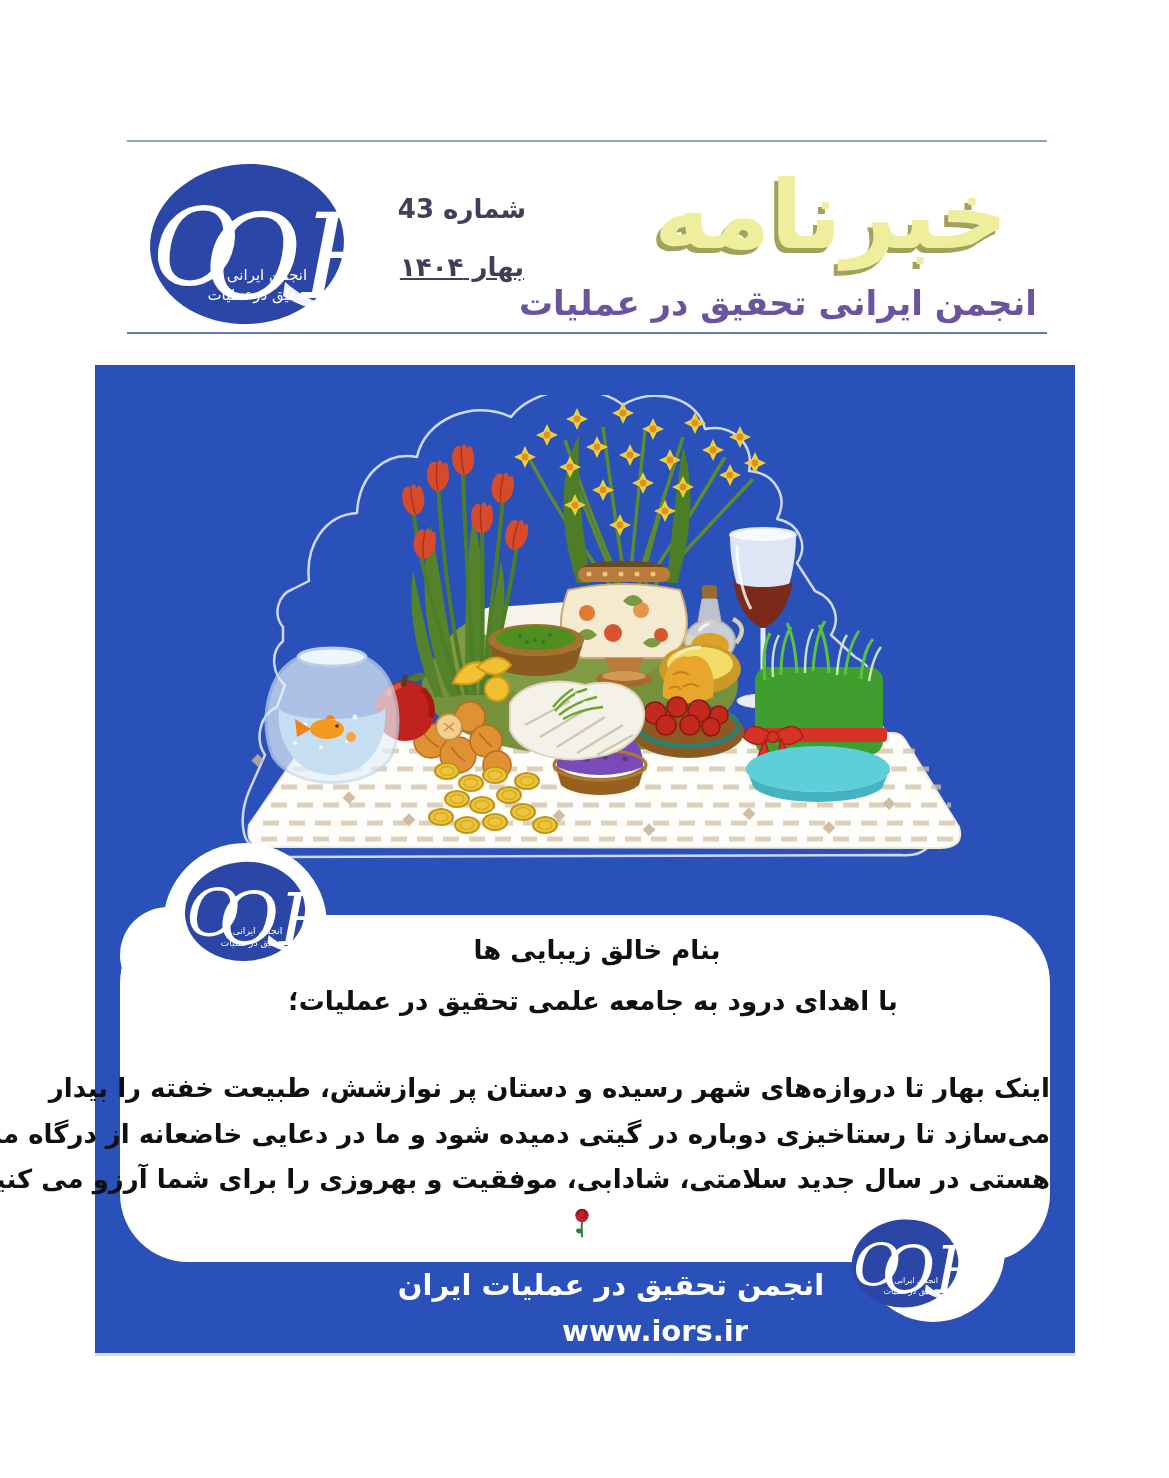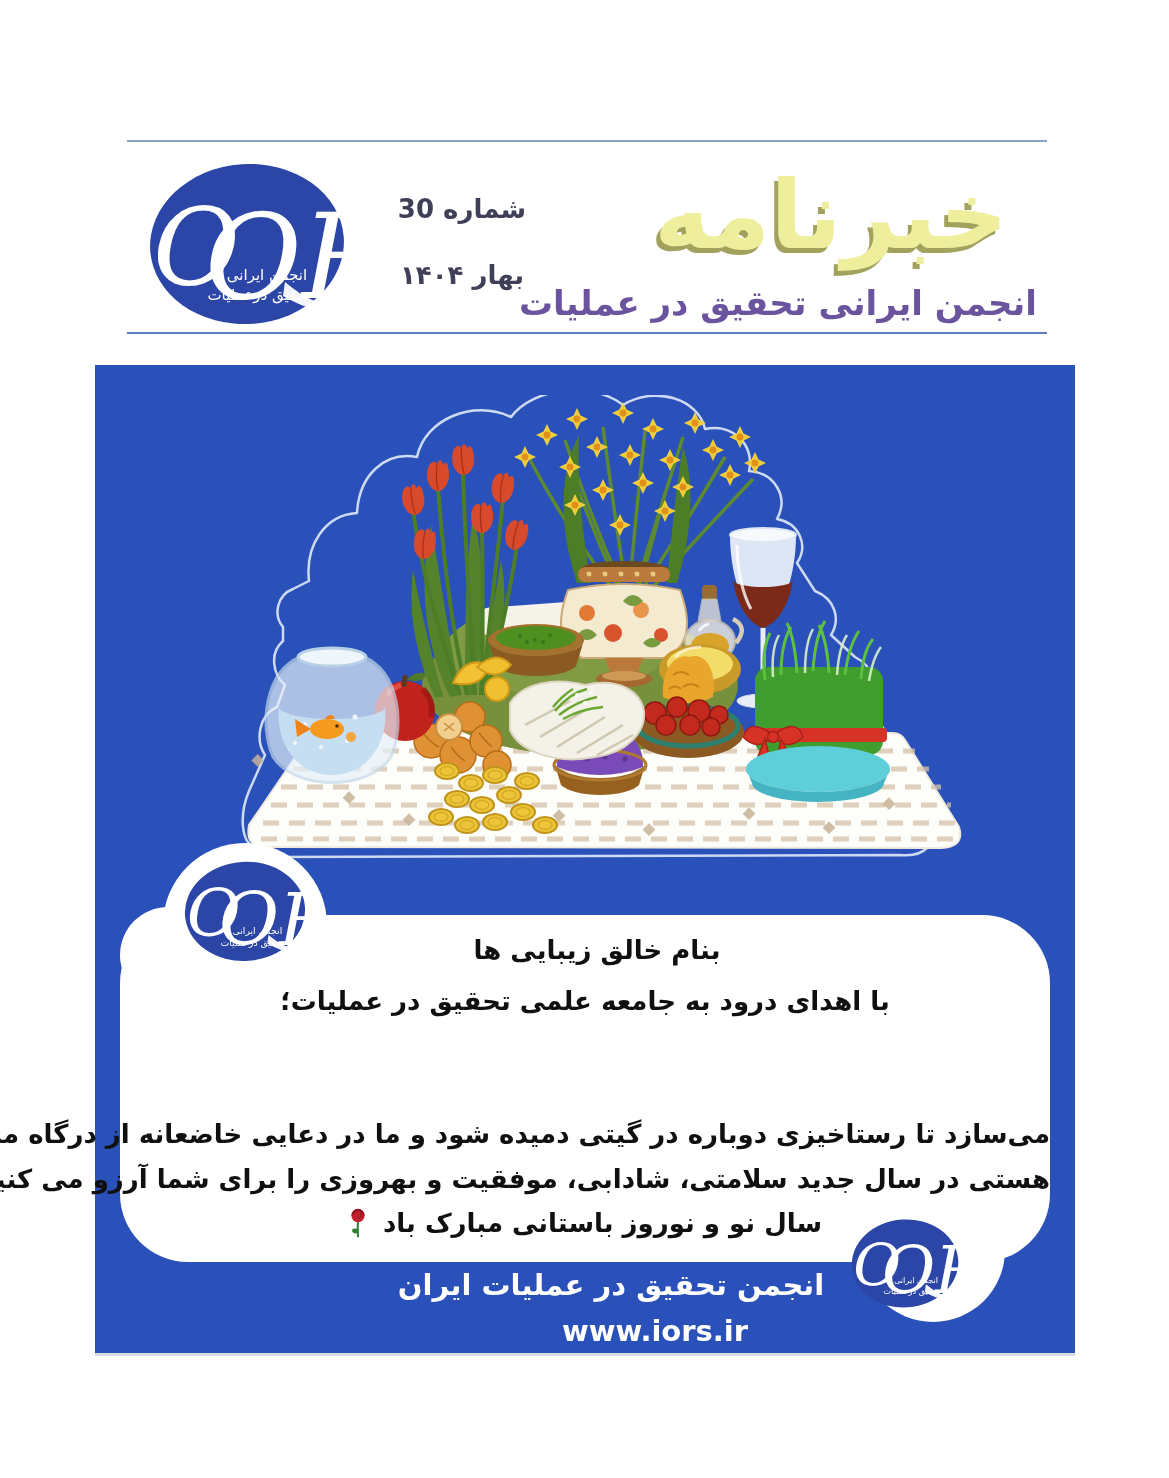--- a/index.html
+++ b/index.html
@@ -6,40 +6,40 @@
   #page{position:relative;width:1169px;height:1478px;background:#ffffff;overflow:hidden;
         font-family:"DejaVu Sans",sans-serif;}
   .abs{position:absolute;}
   
   .rule{position:absolute;left:127px;width:920px;height:2px;background:#6f89bd;}
   #rule-top{top:140px;background:#8aa3c9;}
   #rule-bottom{top:332px;background:#5e7cba;}
   .hdr-small{position:absolute;left:352px;width:220px;text-align:center;
              color:#3f4058;font-size:26px;font-weight:600;direction:rtl;}
   #issue{top:194px;}
-  #season{top:260px;}
+  #season{top:252px;text-decoration:underline;}
   #nl-title{position:absolute;right:128px;top:161px;width:420px;text-align:center;
             direction:rtl;font-size:95px;font-weight:bold;line-height:1.15;
             color:#efee9d;text-shadow:-4px 5px 0 #a2a25e;}
   #nl-subtitle{position:absolute;right:132px;top:283px;direction:rtl;
                font-size:34px;font-weight:bold;color:#6b549e;letter-spacing:1px;}
   
   #panel{position:absolute;left:95px;top:365px;width:980px;height:988px;
          background:#2a50ba;border-bottom:3px solid #d9dde3;}
   
   #bubble{position:absolute;left:25px;top:550px;width:930px;height:347px;
           background:#ffffff;border-radius:68px;}
   .bump{position:absolute;background:#ffffff;border-radius:50%;}
   #bump-tl{left:68px;top:478px;width:164px;height:164px;}
   #bump-tl2{left:25px;top:542px;width:96px;height:96px;}
   #bump-br{left:766px;top:813px;width:144px;height:144px;}
   .bubble-text{position:absolute;left:25px;width:930px;text-align:center;direction:rtl;
                color:#101010;font-weight:bold;font-size:26px;white-space:nowrap;}
   #bh1{top:570px;padding-left:12px;}
-  #bh2{top:621px;}
+  #bh2{top:621px;padding-left:8px;}
   #bp1{top:708px;}
   #bp2{top:754px;}
   #bp3{top:799px;}
   #bclose{top:843px;}
   #bclose .rose{display:inline-block;vertical-align:-6px;margin-right:6px;}
   .panel-footer{position:absolute;left:0;width:1032px;text-align:center;color:#ffffff;
                 font-weight:bold;direction:rtl;}
   #p-org{top:903px;font-size:29px;letter-spacing:.5px;}
   #p-site{top:949px;font-size:29px;direction:ltr;font-weight:bold;padding-left:44px;}
   .logo-slot{position:absolute;}
@@ -59,21 +59,21 @@
     <svg viewBox="0 0 200 170" width="200" height="170">
       <ellipse cx="100" cy="84" rx="97" ry="80" fill="#2b46a6" transform="rotate(-4 100 84)"></ellipse>
       <text x="6" y="124" font-family="DejaVu Serif, serif" font-style="italic" font-size="106" fill="#ffffff">O</text>
       <text x="58" y="138" font-family="DejaVu Serif, serif" font-style="italic" font-size="118" fill="#ffffff">OR</text>
       <path d="M138,122 Q176,154 198,140 Q184,163 136,136 Z" fill="#ffffff" opacity="0.95"></path>
       <text x="120" y="120" text-anchor="middle" font-size="15" fill="#ffffff" direction="rtl">انجمن ایرانی</text>
       <text x="112" y="140" text-anchor="middle" font-size="15" fill="#ffffff" direction="rtl">تحقیق درعملیات</text>
     </svg>
   </div>
 
-  <div id="issue" class="hdr-small">شماره 30</div>
+  <div id="issue" class="hdr-small">شماره 43</div>
   <div id="season" class="hdr-small">بهار ۱۴۰۴</div>
 
   <div id="nl-title">خبرنامه</div>
   <div id="nl-subtitle">انجمن ایرانی تحقیق در عملیات</div>
 
   <div id="rule-bottom" class="rule"></div>
 
   <div id="panel">
 
     <svg class="abs" style="left:130px;top:30px" width="760" height="470" viewBox="0 0 760 470">
@@ -424,24 +424,24 @@
         <text x="6" y="124" font-family="DejaVu Serif, serif" font-style="italic" font-size="106" fill="#ffffff">O</text>
         <text x="58" y="138" font-family="DejaVu Serif, serif" font-style="italic" font-size="118" fill="#ffffff">OR</text>
         <path d="M138,122 Q176,154 198,140 Q184,163 136,136 Z" fill="#ffffff" opacity="0.95"></path>
         <text x="120" y="120" text-anchor="middle" font-size="15" fill="#ffffff" direction="rtl">انجمن ایرانی</text>
         <text x="112" y="140" text-anchor="middle" font-size="15" fill="#ffffff" direction="rtl">تحقیق درعملیات</text>
       </svg>
     </div>
 
     <div id="bh1" class="bubble-text">بنام خالق زیبایی ها</div>
     <div id="bh2" class="bubble-text">با اهدای درود به جامعه علمی تحقیق در عملیات؛</div>
+    <div id="bp1" class="bubble-text">اینک بهار تا دروازه‌های شهر رسیده و دستان پر نوازشش، طبیعت خفته را بیدار</div>
     <div id="bp2" class="bubble-text">می‌سازد تا رستاخیزی دوباره در گیتی دمیده شود و ما در دعایی خاضعانه از درگاه مدبر</div>
     <div id="bp3" class="bubble-text">هستی در سال جدید سلامتی، شادابی، موفقیت و بهروزی را برای شما آرزو می کنیم.</div>
     <div id="bclose" class="bubble-text">
-      <span>سال نو و نوروز باستانی مبارک باد</span>
       <span class="rose">
         <svg viewBox="0 0 24 36" width="20" height="30">
           <path d="M12,17 C11,25 12,31 12,35" stroke="#2e7d32" stroke-width="2.4" fill="none"></path>
           <path d="M12,26 C5,22 3,28 7,30 C10,32 12,29 12,26 Z" fill="#2e7d32"></path>
           <circle cx="12" cy="9" r="8" fill="#c2202e"></circle>
           <path d="M5,9 a7,7 0 0 1 14,0" stroke="#8f1020" stroke-width="1.6" fill="none"></path>
           <path d="M8,7 a4,4 0 0 1 8,0 a4,4 0 0 1 -4,5" stroke="#8f1020" stroke-width="1.4" fill="none"></path>
         </svg>
       </span>
     </div>

